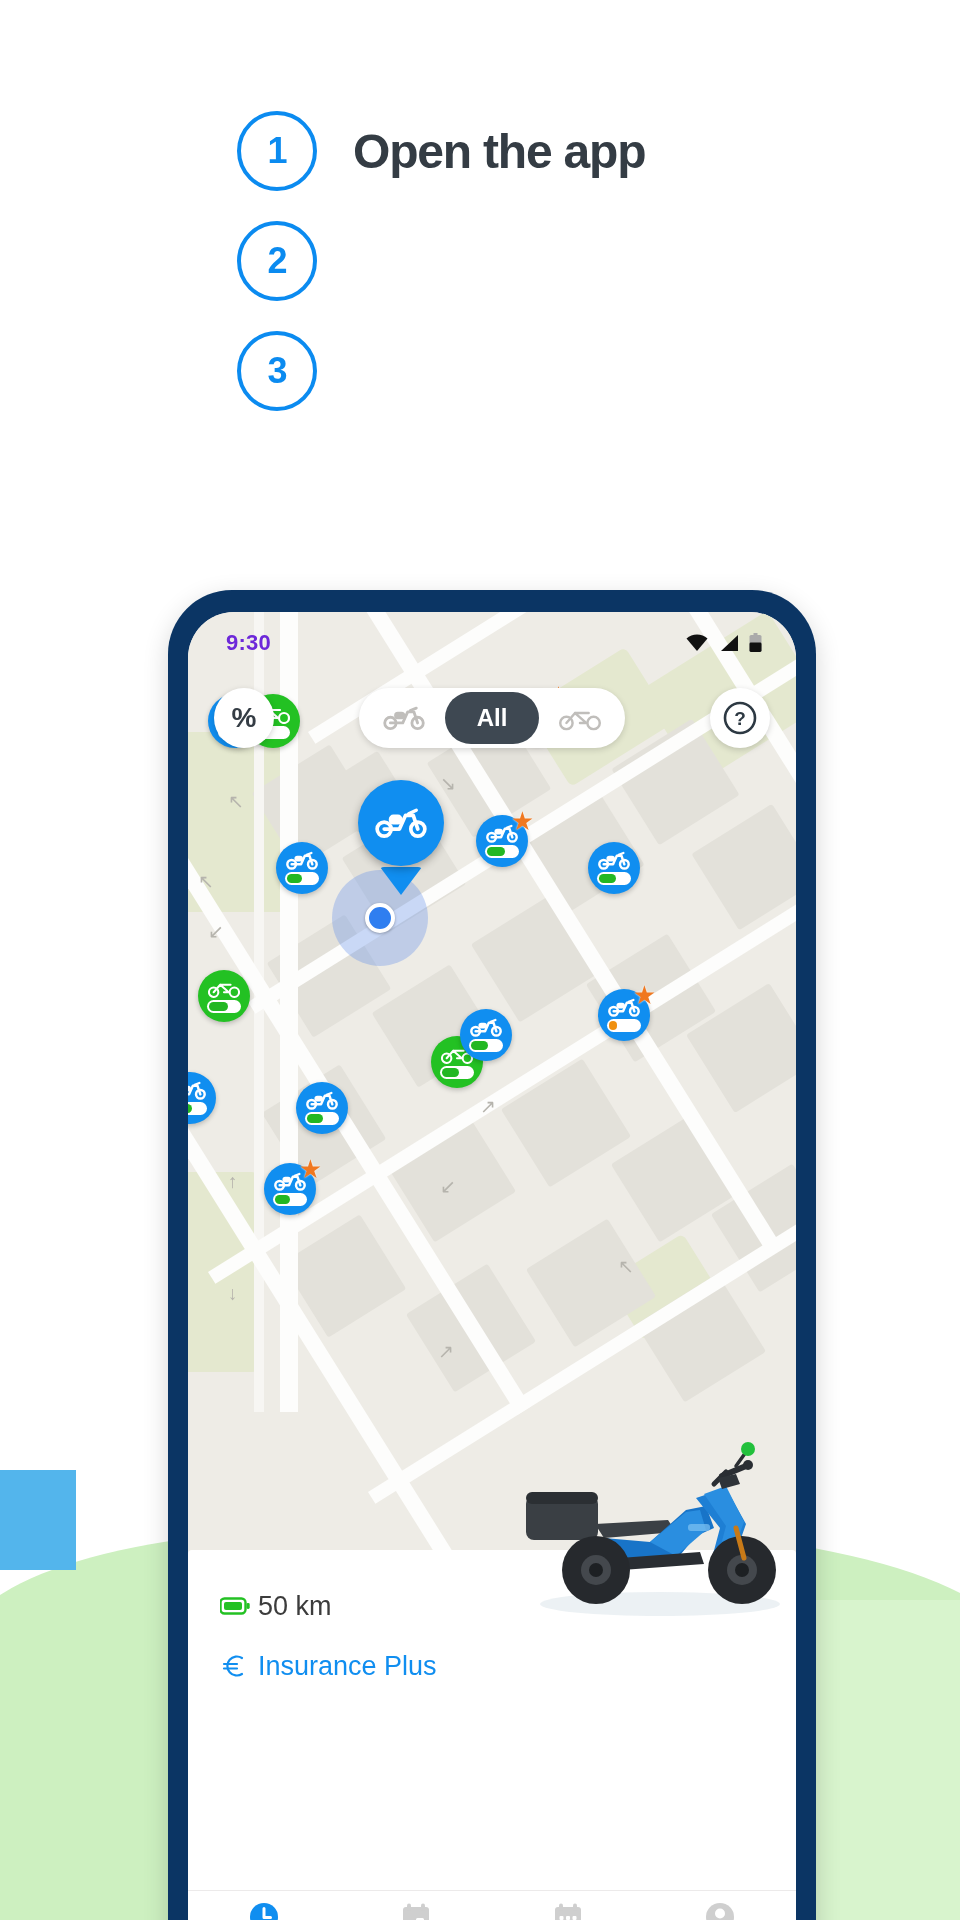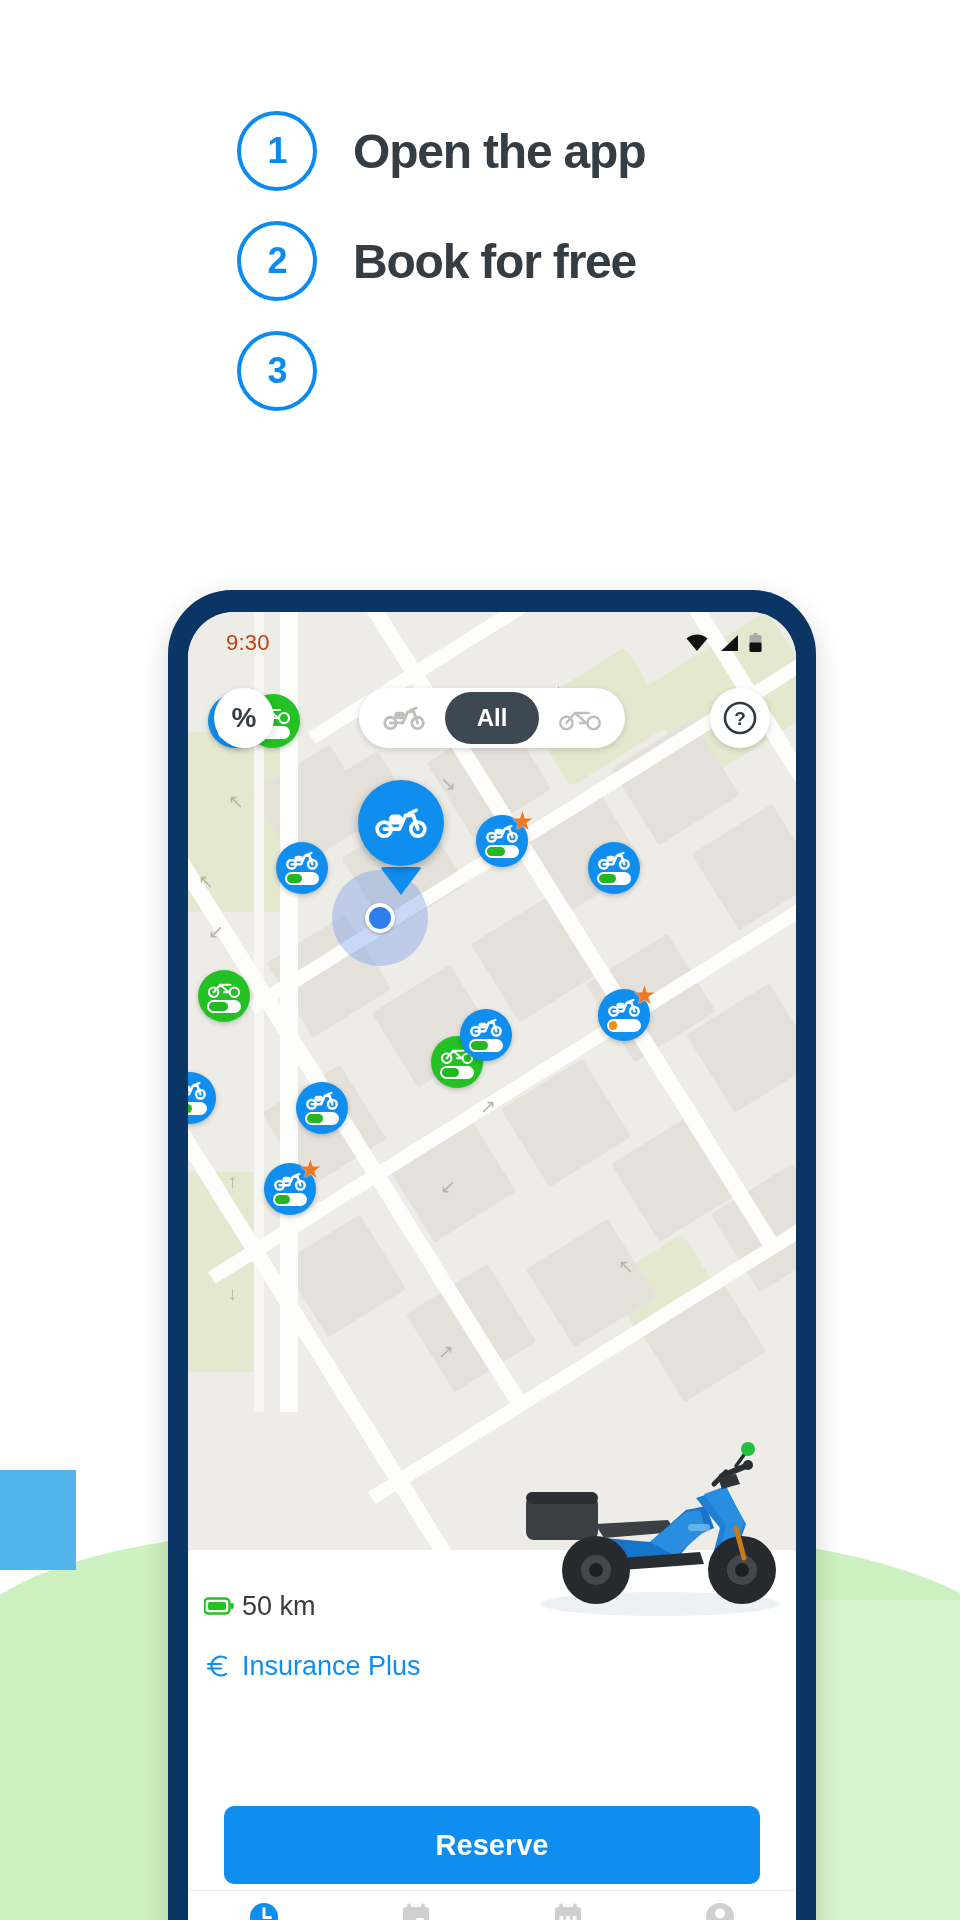--- a/index.html
+++ b/index.html
@@ -105,21 +105,21 @@
     user-select: none;
   }
 
   
   .statusbar {
     position: absolute; left: 0; top: 0; width: 100%; height: 62px;
     display: flex; align-items: center; justify-content: space-between;
     padding: 0 34px 0 38px;
     z-index: 6;
   }
-  .clock { font-size: 22px; color: #c2410c; font-weight: 400; letter-spacing: .2px; }
+  .clock { font-size: 22px; color: #6d28d9; font-weight: 700; letter-spacing: .2px; }
   .sysicons { display: flex; align-items: center; gap: 9px; }
 
   
   .topbar {
     position: absolute; top: 76px; left: 0; width: 100%;
     display: flex; align-items: center; justify-content: space-between;
     padding: 0 26px;
     z-index: 6;
   }
   .round-btn {
@@ -219,21 +219,21 @@
     z-index: 8;
     padding: 0 0 0 0;
     border-radius: 4px 4px 0 0;
     height: 440px;
   }
   .card-scooter {
     position: absolute; right: -4px; top: -118px;
     width: 300px; height: 200px;
     z-index: 2;
   }
-  .card-rows { position: relative; padding: 30px 36px 0 16px; z-index: 3; }
+  .card-rows { position: relative; padding: 30px 36px 0 16px; z-index: 3; margin-left: 16px; }
   .crow {
     display: flex; align-items: center;
     height: 52px;
     margin-bottom: 8px;
   }
   .crow .ci { width: 38px; flex: 0 0 38px; display: flex; align-items: center; }
   .crow .ctxt { font-size: 27px; color: #3c3c3c; }
   .crow .ctxt.link { color: #108ef0; }
 
   .reserve {
@@ -268,21 +268,20 @@
   <div class="bg-green2"></div>
   <div class="bg-blue-sq"></div>
 
   <div class="steps">
     <div class="step-row">
       <div class="step-num">1</div>
       <div class="step-label">Open the app</div>
     </div>
     <div class="step-row">
       <div class="step-num">2</div>
-      <div class="step-label">Book for free</div>
     </div>
     <div class="step-row">
       <div class="step-num">3</div>
     </div>
   </div>
 
   <div class="phone">
     <div class="screen">
 
       <div class="map">
@@ -634,21 +633,20 @@
               <svg width="28" height="26" viewBox="0 0 28 26">
                 <path d="M22 5 A9.5 9.5 0 1 0 22 21" fill="none" stroke="#108ef0" stroke-width="2.2" stroke-linecap="round"></path>
                 <path d="M4 11 H17 M4 15.5 H17" stroke="#108ef0" stroke-width="2.2" stroke-linecap="round"></path>
               </svg>
             </span>
             <span class="ctxt link">Insurance Plus</span>
           </div>
 
         </div>
 
-        <div class="reserve">Reserve</div>
 
         <div class="tabbar">
           <div class="tab active">
             <svg width="32" height="32" viewBox="0 0 32 32">
               <circle cx="16" cy="16" r="14" fill="#108ef0"></circle>
               <path d="M16 7.5 V16.5 H22.5" fill="none" stroke="#fff" stroke-width="3" stroke-linecap="round" stroke-linejoin="round"></path>
             </svg>
 
           </div>
           <div class="tab">

